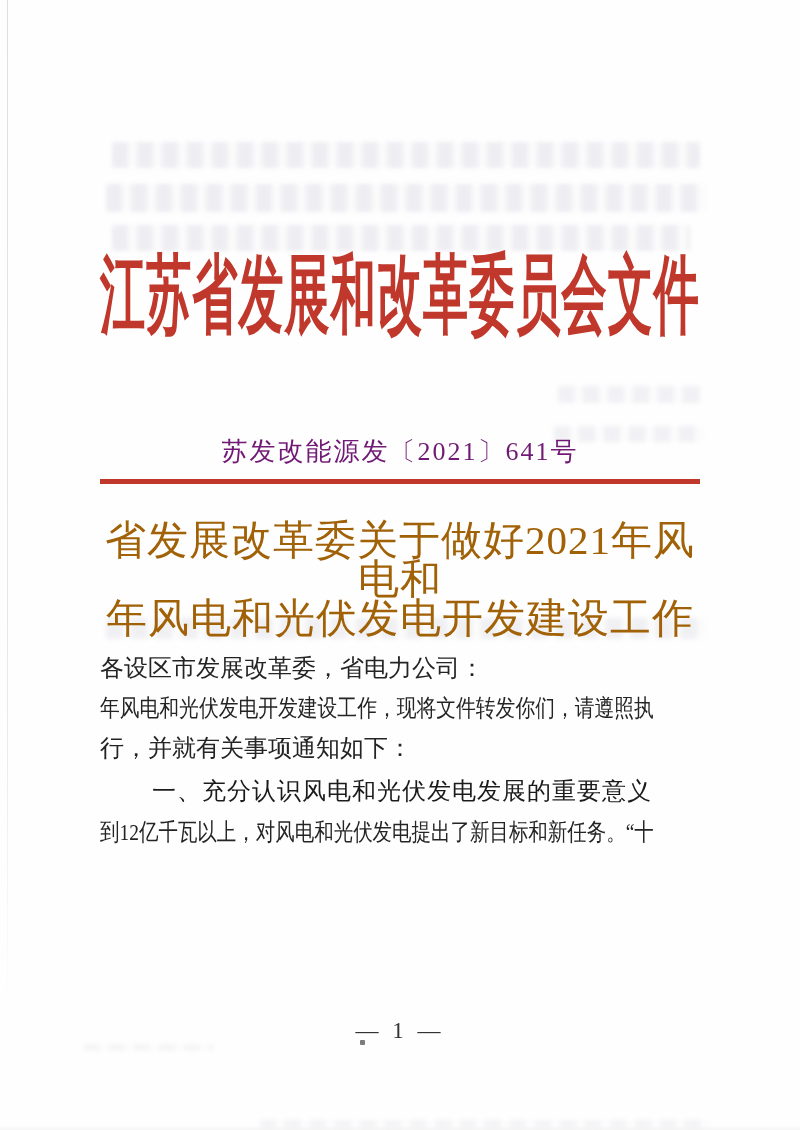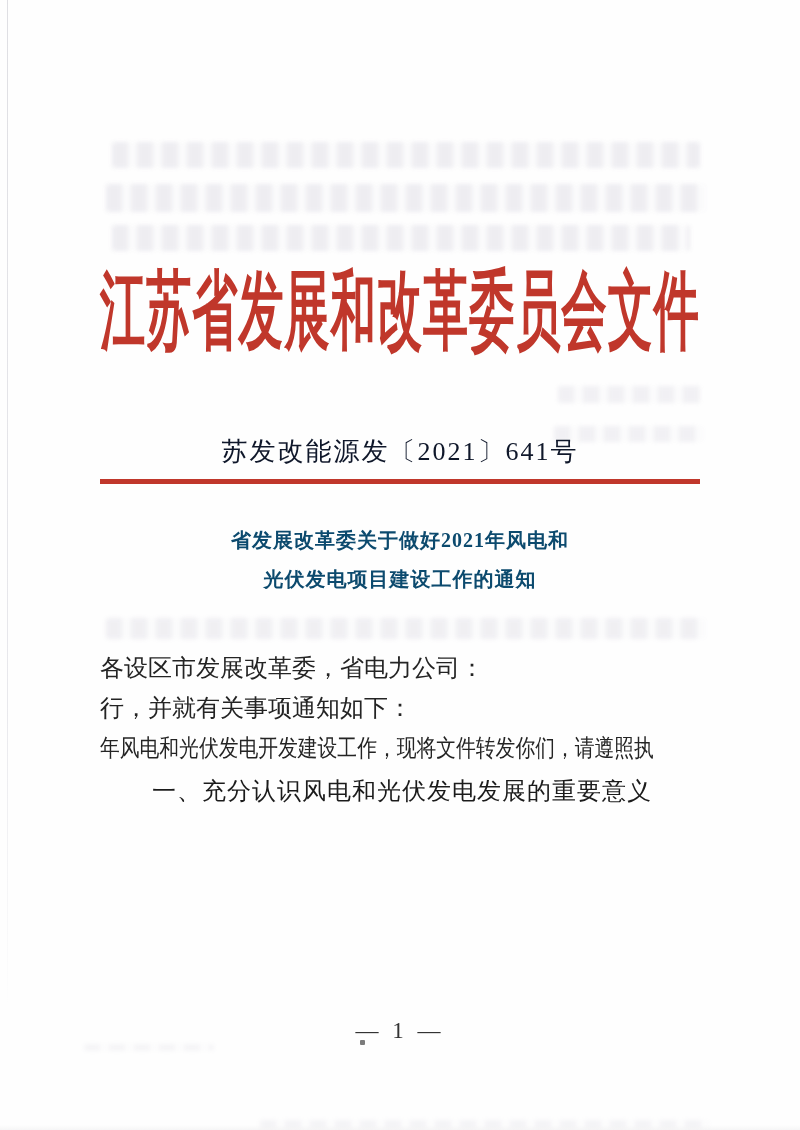--- a/index.html
+++ b/index.html
@@ -36,49 +36,49 @@
     opacity: .8;
   }
 
   .scan-speck {
     position: absolute; left: 360px; top: 1040px;
     width: 5px; height: 5px; background: #5a5a5a; border-radius: 1px; opacity: .8;
   }
 
   
   .letterhead {
-    position: absolute; top: 252px; left: 100px; width: 600px; height: 118px;
+    position: absolute; top: 236px; left: 100px; width: 600px; height: 118px;
     display: flex; align-items: center; justify-content: flex-start;
     overflow: visible;
     text-align: center;
   }
   .letterhead > span {
     display: inline-block;
     font-size: 86px; font-weight: bold; white-space: nowrap;
     letter-spacing: 2px;
     color: var(--accent-red, #c0372b);
     font-family: "Liberation Serif", "DejaVu Serif", serif;
   }
 
   .doc-number {
     position: absolute; top: 434px; left: 0; width: 800px;
     text-align: center;
-    font-size: 26px; letter-spacing: 2px; color: #0f172a;
+    font-size: 26px; letter-spacing: 2px; color: #701a75;
   }
 
   .red-rule {
     position: absolute; top: 479px; left: 100px; width: 600px; height: 5px;
     background: var(--accent-red, #c0372b);
   }
 
   .doc-title {
     position: absolute; top: 521px; left: 100px; width: 600px;
     text-align: center;
-    font-size: 20px; font-weight: bold; line-height: 39px;
-    letter-spacing: 1px; color: #0c4a6e;
+    font-size: 41px; font-weight: normal; line-height: 39px;
+    letter-spacing: 1px; color: #a16207;
   }
 
   .body-block {
     position: absolute; top: 648px; left: 100px; width: 600px;
     font-size: 24px; color: #242424;
   }
   .line {
     position: relative; height: 40px; line-height: 40px;
     white-space: nowrap; overflow: visible;
   }
@@ -117,33 +117,36 @@
   <div class="letterhead">
     <span style="transform-origin: 0px 50%; transform: scaleX(0.524476);">江苏省发展和改革委员会文件</span>
   </div>
 
   <div class="doc-number">苏发改能源发〔2021〕641号</div>
 
   <div class="red-rule"></div>
 
   <div class="doc-title">
     <div>省发展改革委关于做好2021年风电和</div>
-    <div>光伏发电项目建设工作的通知</div>
+    <div>年风电和光伏发电开发建设工作</div>
   </div>
 
   <div class="body-block">
     <div class="line">
       <span>各设区市发展改革委，省电力公司：</span>
     </div>
     <div class="line">
-      <span>行，并就有关事项通知如下：</span>
+      <span style="transform-origin: 0px 50%; transform: scaleX(0.824176);">年风电和光伏发电开发建设工作，现将文件转发你们，请遵照执</span>
     </div>
     <div class="line">
-      <span style="transform-origin: 0px 50%; transform: scaleX(0.824176);">年风电和光伏发电开发建设工作，现将文件转发你们，请遵照执</span>
+      <span>行，并就有关事项通知如下：</span>
     </div>
     <div class="line indent heading">
       <span>一、充分认识风电和光伏发电发展的重要意义</span>
+    </div>
+    <div class="line">
+      <span style="transform-origin: 0px 50%; transform: scaleX(0.811308);">到12亿千瓦以上，对风电和光伏发电提出了新目标和新任务。“十</span>
     </div>
   </div>
 
   <div class="page-number">— 1 —</div>
 
 </div>
 
 </body></html>

